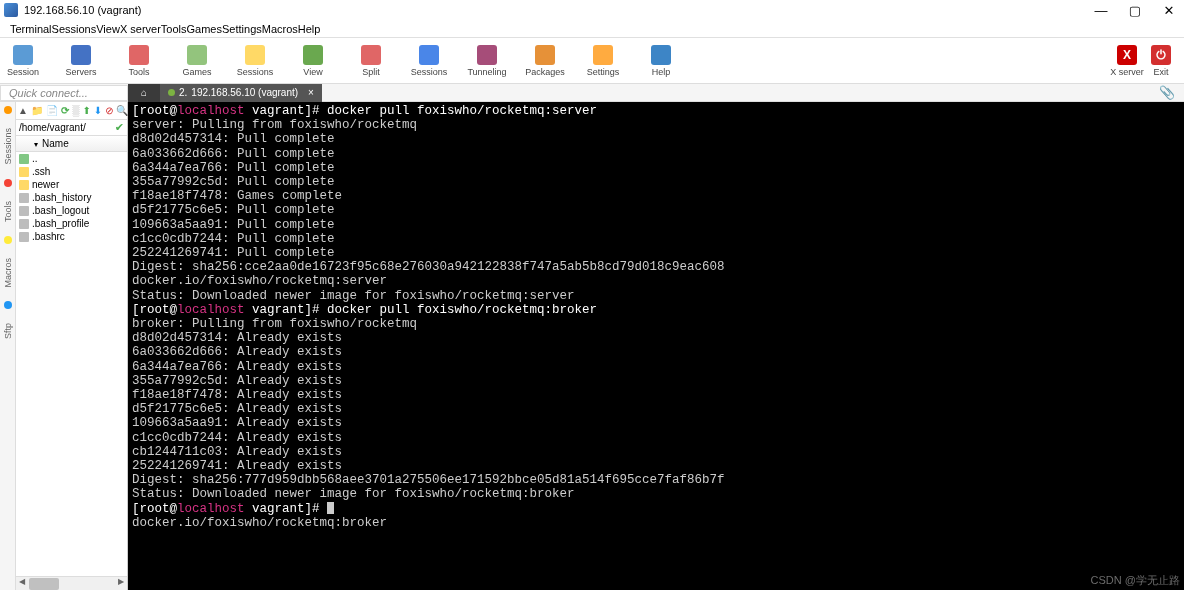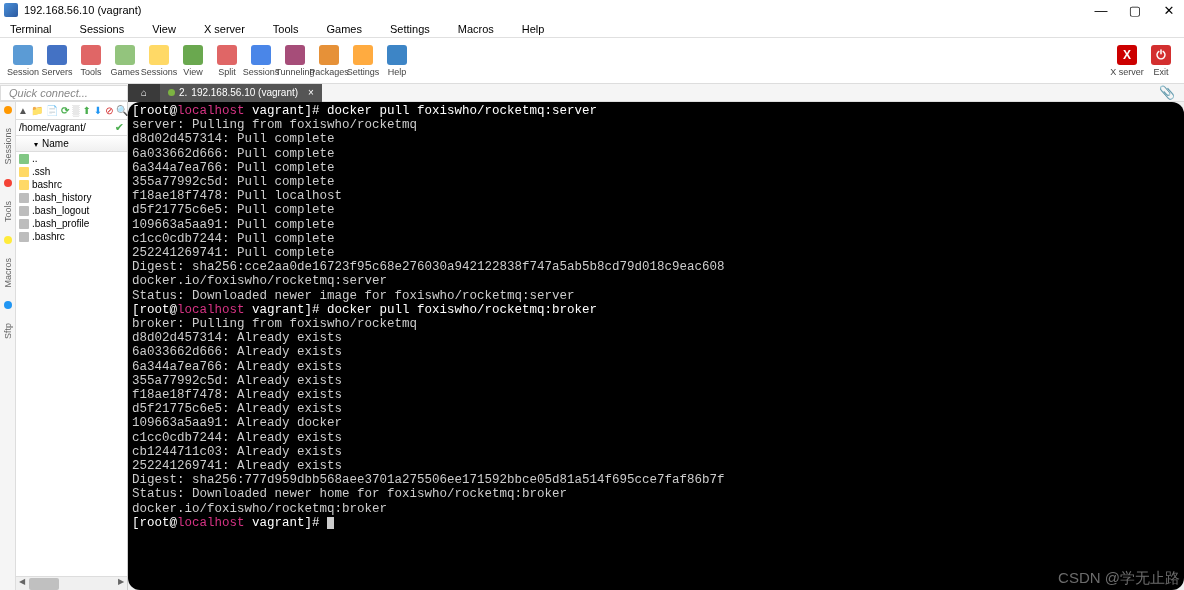--- a/index.html
+++ b/index.html
@@ -6,21 +6,21 @@
 body { font-family: "Segoe UI", Tahoma, sans-serif; font-size: 11px; background: #f0f0f0; width: 1184px; height: 590px; overflow: hidden; position: relative; }
 
 
 .titlebar { height: 20px; background: #fff; display: flex; align-items: center; padding: 0 4px; }
 .titlebar .app-icon { width: 14px; height: 14px; background: linear-gradient(135deg,#4a90d9,#2c5aa0); border-radius: 2px; margin-right: 6px; }
 .titlebar .title { font-size: 11px; }
 .titlebar .win-controls { margin-left: auto; display: flex; gap: 20px; padding-right: 4px; }
 .titlebar .win-controls span { font-size: 13px; cursor: pointer; width: 14px; text-align: center; }
 
 
-.menubar { height: 18px; background: #fff; display: flex; align-items: center; padding: 0 10px; gap: 28px; border-bottom: 1px solid #e0e0e0; }
+.menubar { height: 18px; background: #fff; display: flex; align-items: center; padding: 0 10px; gap: 0; border-bottom: 1px solid #e0e0e0; }
 .menubar span { font-size: 11px; cursor: pointer; }
 
 
 .toolbar { height: 46px; background: #fff; display: flex; align-items: center; padding: 0 6px; border-bottom: 1px solid #ddd; }
 .tool-item { display: flex; flex-direction: column; align-items: center; width: 34px; cursor: pointer; }
 .tool-item .ico { width: 20px; height: 20px; border-radius: 3px; margin-bottom: 2px; }
 .tool-item .lbl { font-size: 9px; color: #444; white-space: nowrap; }
 .toolbar .right-tools { margin-left: auto; display: flex; }
 
 
@@ -54,28 +54,28 @@
 .fp-row .fico { width: 10px; height: 10px; display: inline-block; }
 .fico.folder { background: #ffd966; border-radius: 1px; }
 .fico.folder-alt { background: #81c784; border-radius: 1px; }
 .fico.file { background: #bdbdbd; border-radius: 1px; }
 .fp-scroll { height: 14px; background: #f0f0f0; border-top: 1px solid #ddd; display: flex; }
 .fp-scroll .thumb { width: 30px; height: 12px; background: #c0c0c0; margin: 1px; border-radius: 2px; }
 .fp-scroll .arrow { width: 12px; text-align: center; font-size: 8px; color: #666; }
 .fp-scroll .space { flex: 1; }
 
 
-.terminal { flex: 1; background: #000; color: #ccc; font-family: "Consolas","Courier New",monospace; font-size: 12.5px; line-height: 14.2px; padding: 2px 4px; overflow: hidden; position: relative; border-radius: 12px; }
+.terminal { flex: 1; background: #000; color: #ccc; font-family: "Consolas","Courier New",monospace; font-size: 12.5px; line-height: 14.2px; padding: 2px 4px; overflow: hidden; position: relative; }
 .terminal .line { white-space: pre; }
 .host { color: #d63384; }
 .prompt { color: #fff; }
 .cmd { color: #fff; }
 .cursor { display: inline-block; width: 7px; height: 12px; background: #ccc; vertical-align: middle; }
 
-.watermark { position: absolute; right: 4px; bottom: 2px; font-size: 15px; color: #999; font-family: sans-serif; opacity: 0.7; }
+.watermark { position: absolute; right: 4px; bottom: 2px; font-size: 11px; color: #999; font-family: sans-serif; opacity: 0.7; }
 </style>
 </head>
 <body>
 
 <div class="titlebar">
   <div class="app-icon"></div>
   <div class="title">192.168.56.10 (vagrant)</div>
   <div class="win-controls">
     <span>—</span>
     <span>▢</span>
@@ -89,21 +89,21 @@
     <span>View</span>
     <span>X server</span>
     <span>Tools</span>
     <span>Games</span>
     <span>Settings</span>
     <span>Macros</span>
     <span>Help</span>
   </div>
 
 <div class="toolbar">
-  <div id="tb-left" style="display:flex;">
+  <div id="tb-left" style="display:flex;gap:24px;">
       <div class="tool-item">
         <div class="ico" style="background: rgb(91, 155, 213);"></div>
         <div class="lbl">Session</div>
       </div>
       <div class="tool-item">
         <div class="ico" style="background: rgb(68, 114, 196);"></div>
         <div class="lbl">Servers</div>
       </div>
       <div class="tool-item">
         <div class="ico" style="background: rgb(224, 102, 102);"></div>
@@ -206,21 +206,21 @@
         <div class="fp-row">
           <span class="fico folder-alt"></span>
           <span>..</span>
         </div>
         <div class="fp-row">
           <span class="fico folder"></span>
           <span>.ssh</span>
         </div>
         <div class="fp-row">
           <span class="fico folder"></span>
-          <span>bashrc</span>
+          <span>newer</span>
         </div>
         <div class="fp-row">
           <span class="fico file"></span>
           <span>.bash_history</span>
         </div>
         <div class="fp-row">
           <span class="fico file"></span>
           <span>.bash_logout</span>
         </div>
         <div class="fp-row">
@@ -240,40 +240,40 @@
     </div>
   </div>
 
   <div class="terminal" id="terminal">
       <div class="line"><span class="prompt">[</span><span class="cmd">root</span><span class="prompt">@</span><span class="host">localhost</span><span class="prompt"> vagrant]# </span><span class="cmd">docker pull foxiswho/rocketmq:server</span></div>
       <div class="line">server: Pulling from foxiswho/rocketmq</div>
       <div class="line">d8d02d457314: Pull complete</div>
       <div class="line">6a033662d666: Pull complete</div>
       <div class="line">6a344a7ea766: Pull complete</div>
       <div class="line">355a77992c5d: Pull complete</div>
-      <div class="line">f18ae18f7478: Pull localhost</div>
+      <div class="line">f18ae18f7478: Games complete</div>
       <div class="line">d5f21775c6e5: Pull complete</div>
       <div class="line">109663a5aa91: Pull complete</div>
       <div class="line">c1cc0cdb7244: Pull complete</div>
       <div class="line">252241269741: Pull complete</div>
       <div class="line">Digest: sha256:cce2aa0de16723f95c68e276030a942122838f747a5ab5b8cd79d018c9eac608</div>
       <div class="line">docker.io/foxiswho/rocketmq:server</div>
       <div class="line">Status: Downloaded newer image for foxiswho/rocketmq:server</div>
       <div class="line"><span class="prompt">[</span><span class="cmd">root</span><span class="prompt">@</span><span class="host">localhost</span><span class="prompt"> vagrant]# </span><span class="cmd">docker pull foxiswho/rocketmq:broker</span></div>
       <div class="line">broker: Pulling from foxiswho/rocketmq</div>
       <div class="line">d8d02d457314: Already exists</div>
       <div class="line">6a033662d666: Already exists</div>
       <div class="line">6a344a7ea766: Already exists</div>
       <div class="line">355a77992c5d: Already exists</div>
       <div class="line">f18ae18f7478: Already exists</div>
       <div class="line">d5f21775c6e5: Already exists</div>
-      <div class="line">109663a5aa91: Already docker</div>
+      <div class="line">109663a5aa91: Already exists</div>
       <div class="line">c1cc0cdb7244: Already exists</div>
       <div class="line">cb1244711c03: Already exists</div>
       <div class="line">252241269741: Already exists</div>
       <div class="line">Digest: sha256:777d959dbb568aee3701a275506ee171592bbce05d81a514f695cce7faf86b7f</div>
-      <div class="line">Status: Downloaded newer home for foxiswho/rocketmq:broker</div>
+      <div class="line">Status: Downloaded newer image for foxiswho/rocketmq:broker</div>
+      <div class="line"><span class="prompt">[</span><span class="cmd">root</span><span class="prompt">@</span><span class="host">localhost</span><span class="prompt"> vagrant]# </span><span class="cursor"></span></div>
       <div class="line">docker.io/foxiswho/rocketmq:broker</div>
-      <div class="line"><span class="prompt">[</span><span class="cmd">root</span><span class="prompt">@</span><span class="host">localhost</span><span class="prompt"> vagrant]# </span><span class="cursor"></span></div>
     </div>
 </div>
 
 <div class="watermark">CSDN @学无止路</div>
 
 </body></html>

